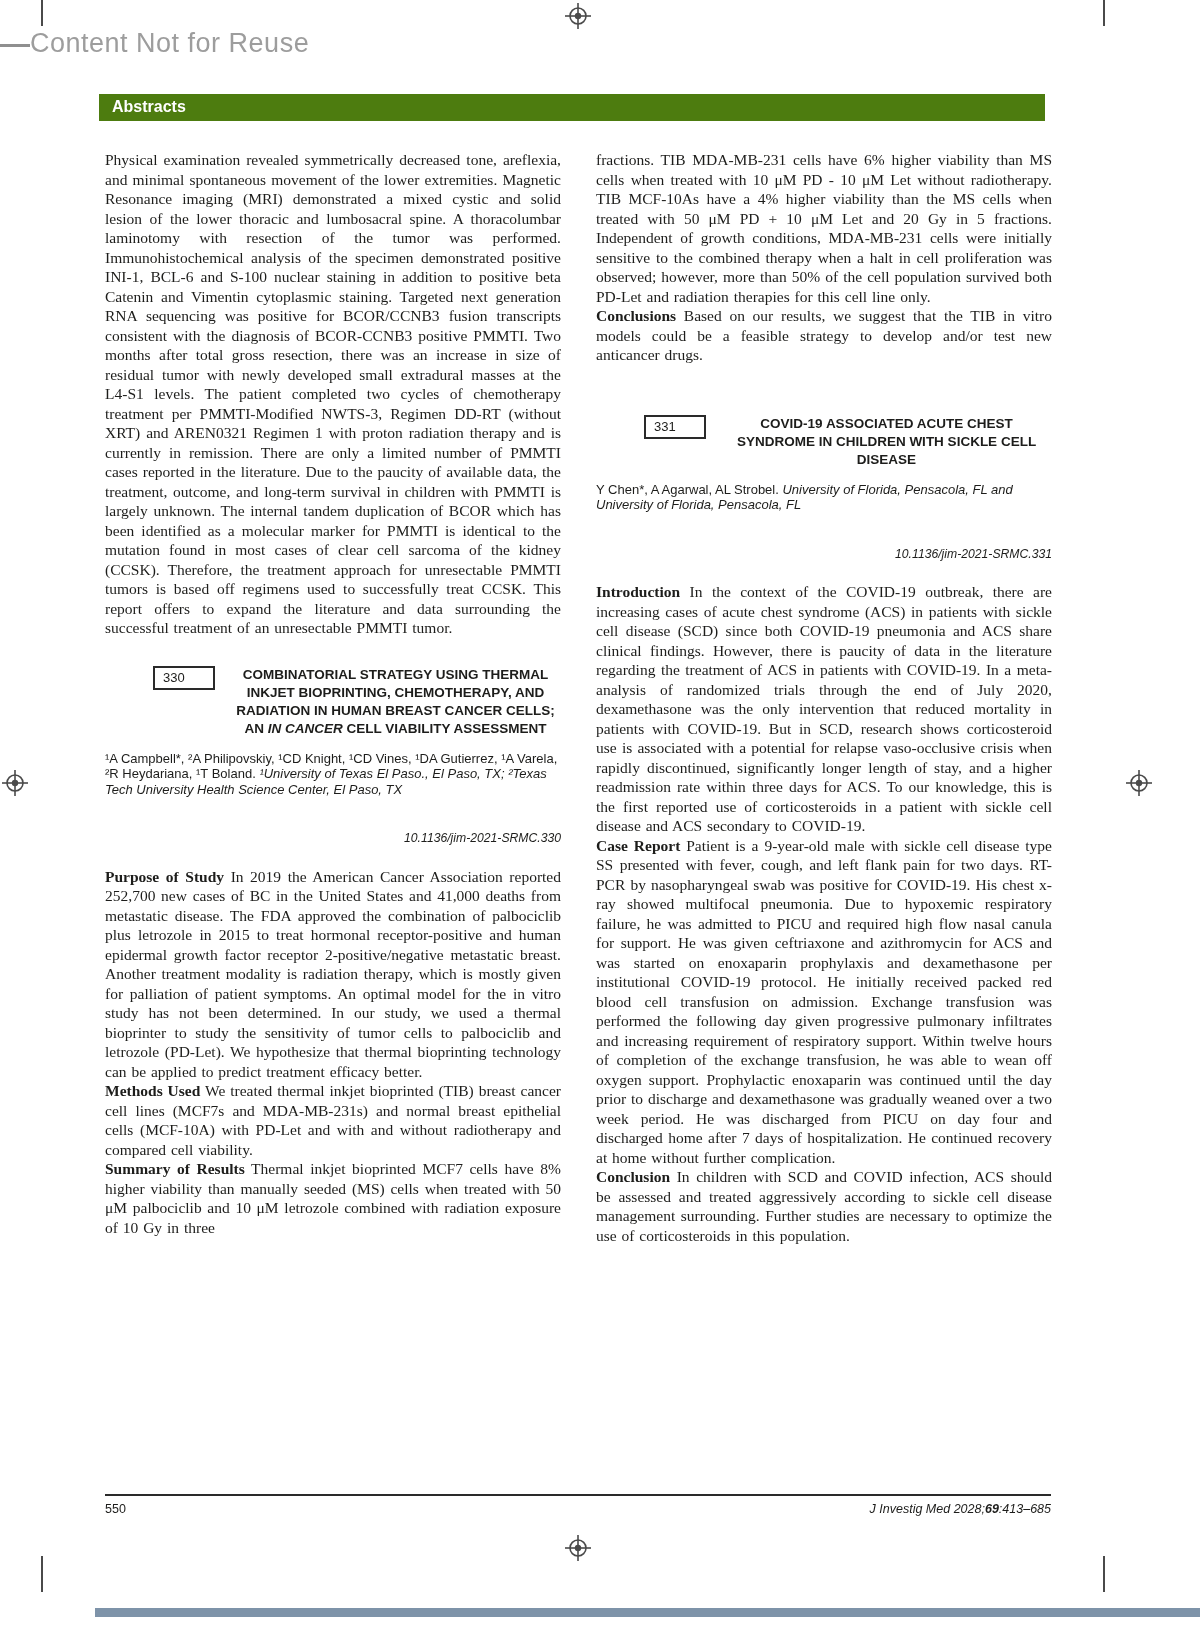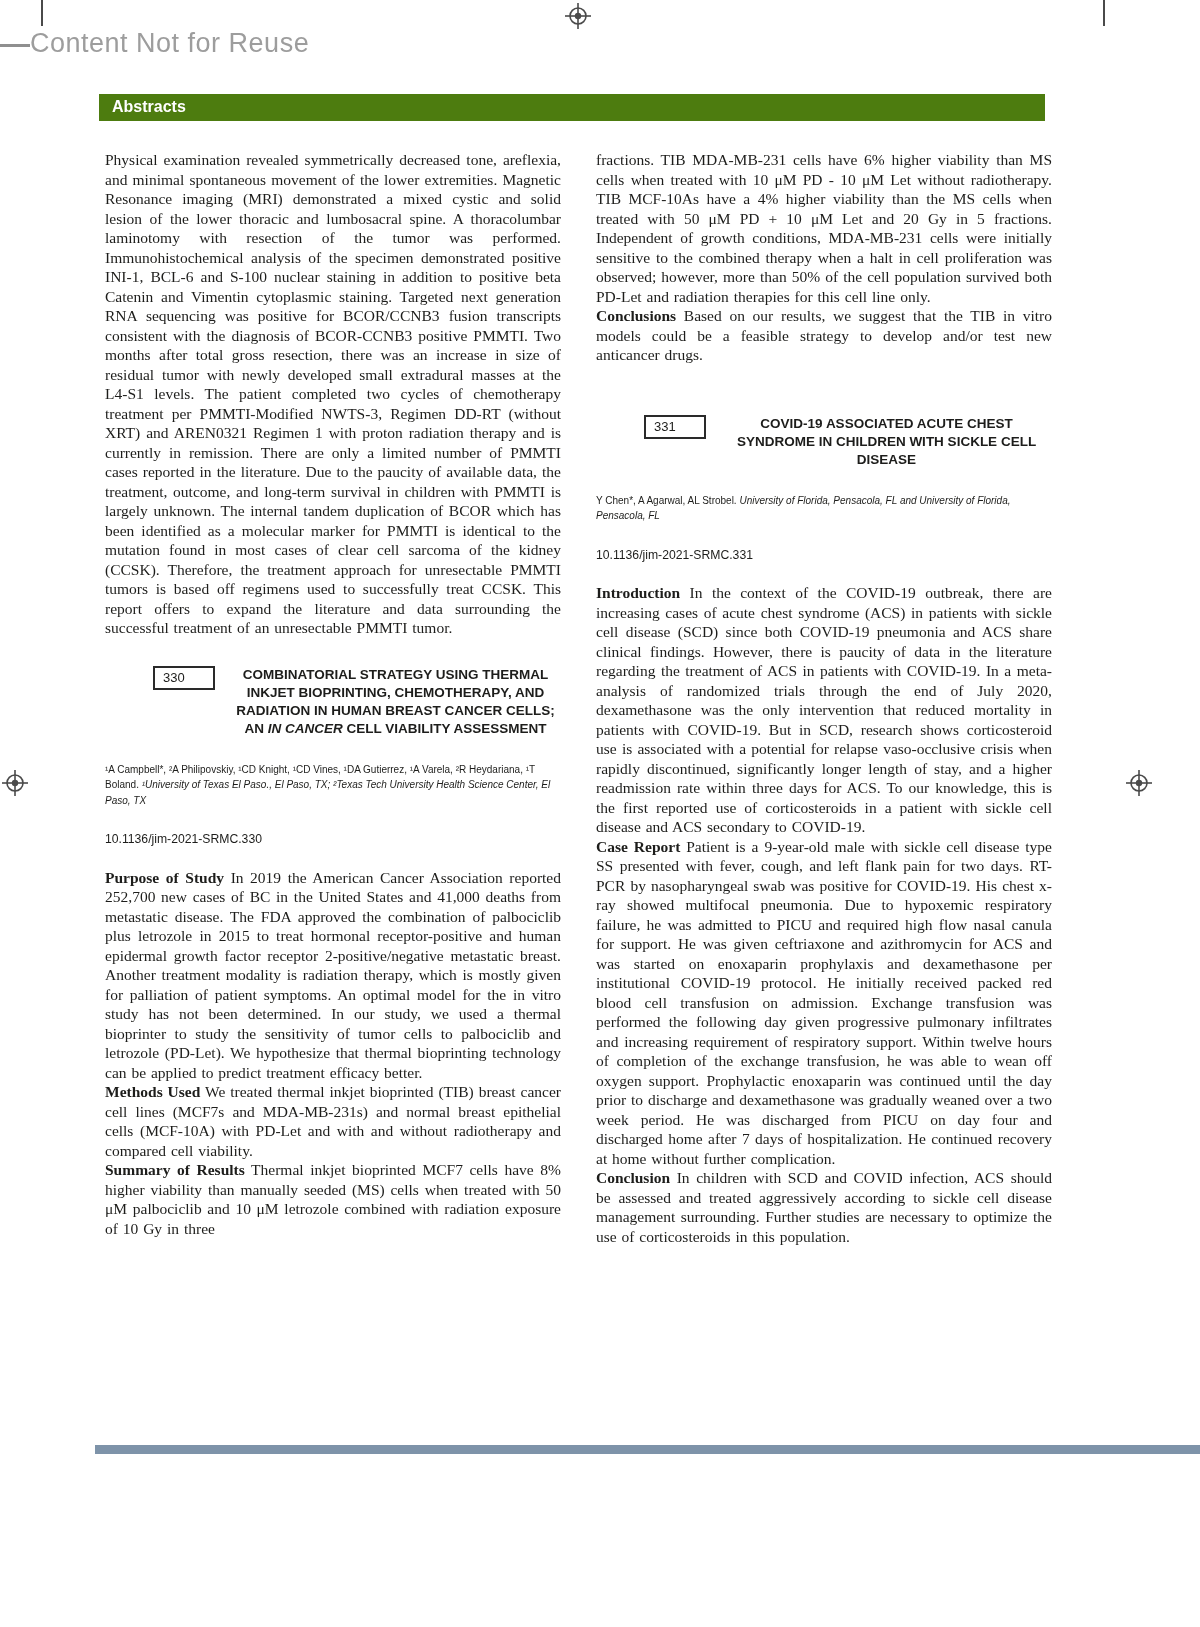--- a/index.html
+++ b/index.html
@@ -1,18 +1,18 @@
 <!DOCTYPE html>
 <html><head>
 <meta charset="utf-8">
 <style>
   * { box-sizing: border-box; }
   html, body { margin: 0; padding: 0; background: #ffffff; }
   .page {
-    position: relative; width: 1200px; height: 1454px;
+    position: relative; width: 1200px; height: 1617px;
     background: #ffffff; overflow: hidden; color: #1d1d1b;
     font-family: "Liberation Serif", serif;
   }
   .watermark {
     position: absolute; left: 30px; top: 28px;
     font-family: "Liberation Sans", sans-serif;
     font-size: 27px; color: #9d9d9d; letter-spacing: 0.5px;
   }
   .wm-line { position: absolute; left: 0; top: 44px; width: 30px; height: 3px; background: #8f8f8f; }
   .crop-v { position: absolute; width: 2px; background: #4a4a4a; }
@@ -42,27 +42,27 @@
   .abs-num {
     flex: 0 0 auto; border: 2px solid #2a2a2a;
     font-family: "Liberation Sans", sans-serif; font-size: 13px;
     line-height: 16px; padding: 2px 8px; min-width: 62px; margin-right: 15px;
   }
   .abs-title {
     font-family: "Liberation Sans", sans-serif; font-weight: 700;
     font-size: 13.5px; line-height: 18px; text-align: center; word-spacing: 0;
   }
   .authors {
-    margin-top: 24px; font-family: "Liberation Sans", sans-serif;
-    font-size: 10px; line-height: 15.5px; text-align: left; word-spacing: 0;
+    margin-top: 13px; font-family: "Liberation Sans", sans-serif;
+    font-size: 13px; line-height: 15.5px; text-align: left; word-spacing: 0;
   }
   .affil { font-style: italic; }
   .doi {
-    margin-top: 22px; font-family: "Liberation Sans", sans-serif;
-    font-size: 12.2px; text-align: left; word-spacing: 0;
+    margin-top: 32px; font-family: "Liberation Sans", sans-serif;
+    font-size: 12.2px; text-align: right; word-spacing: 0; font-style: italic;
   }
   .sections { margin-top: 18px; }
   .footer-rule { position: absolute; left: 105px; top: 1494px; width: 946px; border-top: 2px solid #2a2a2a; }
   .footer {
     position: absolute; left: 105px; top: 1502px; width: 946px;
     display: flex; justify-content: space-between;
     font-family: "Liberation Sans", sans-serif; font-size: 12.5px; color: #1d1d1b;
   }
   .journal-ref { font-style: italic; }
   .journal-ref b { font-style: normal; font-weight: 700; font-style: italic; }

